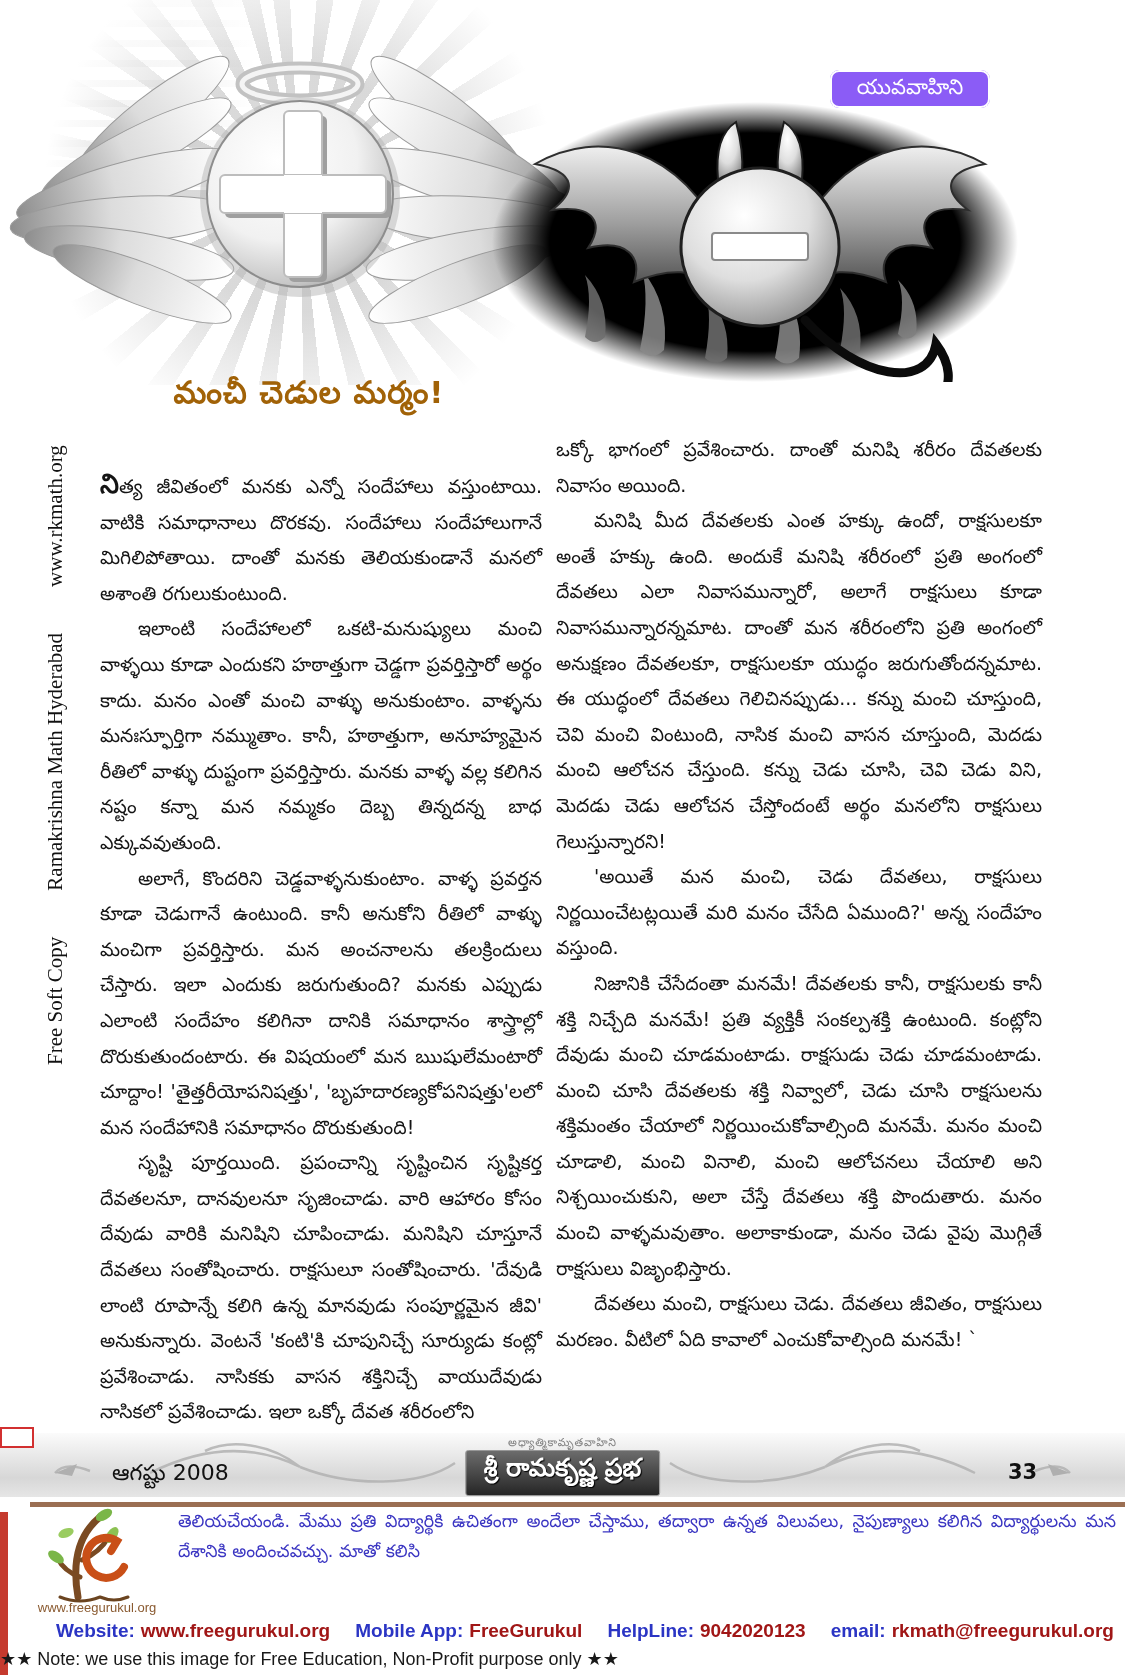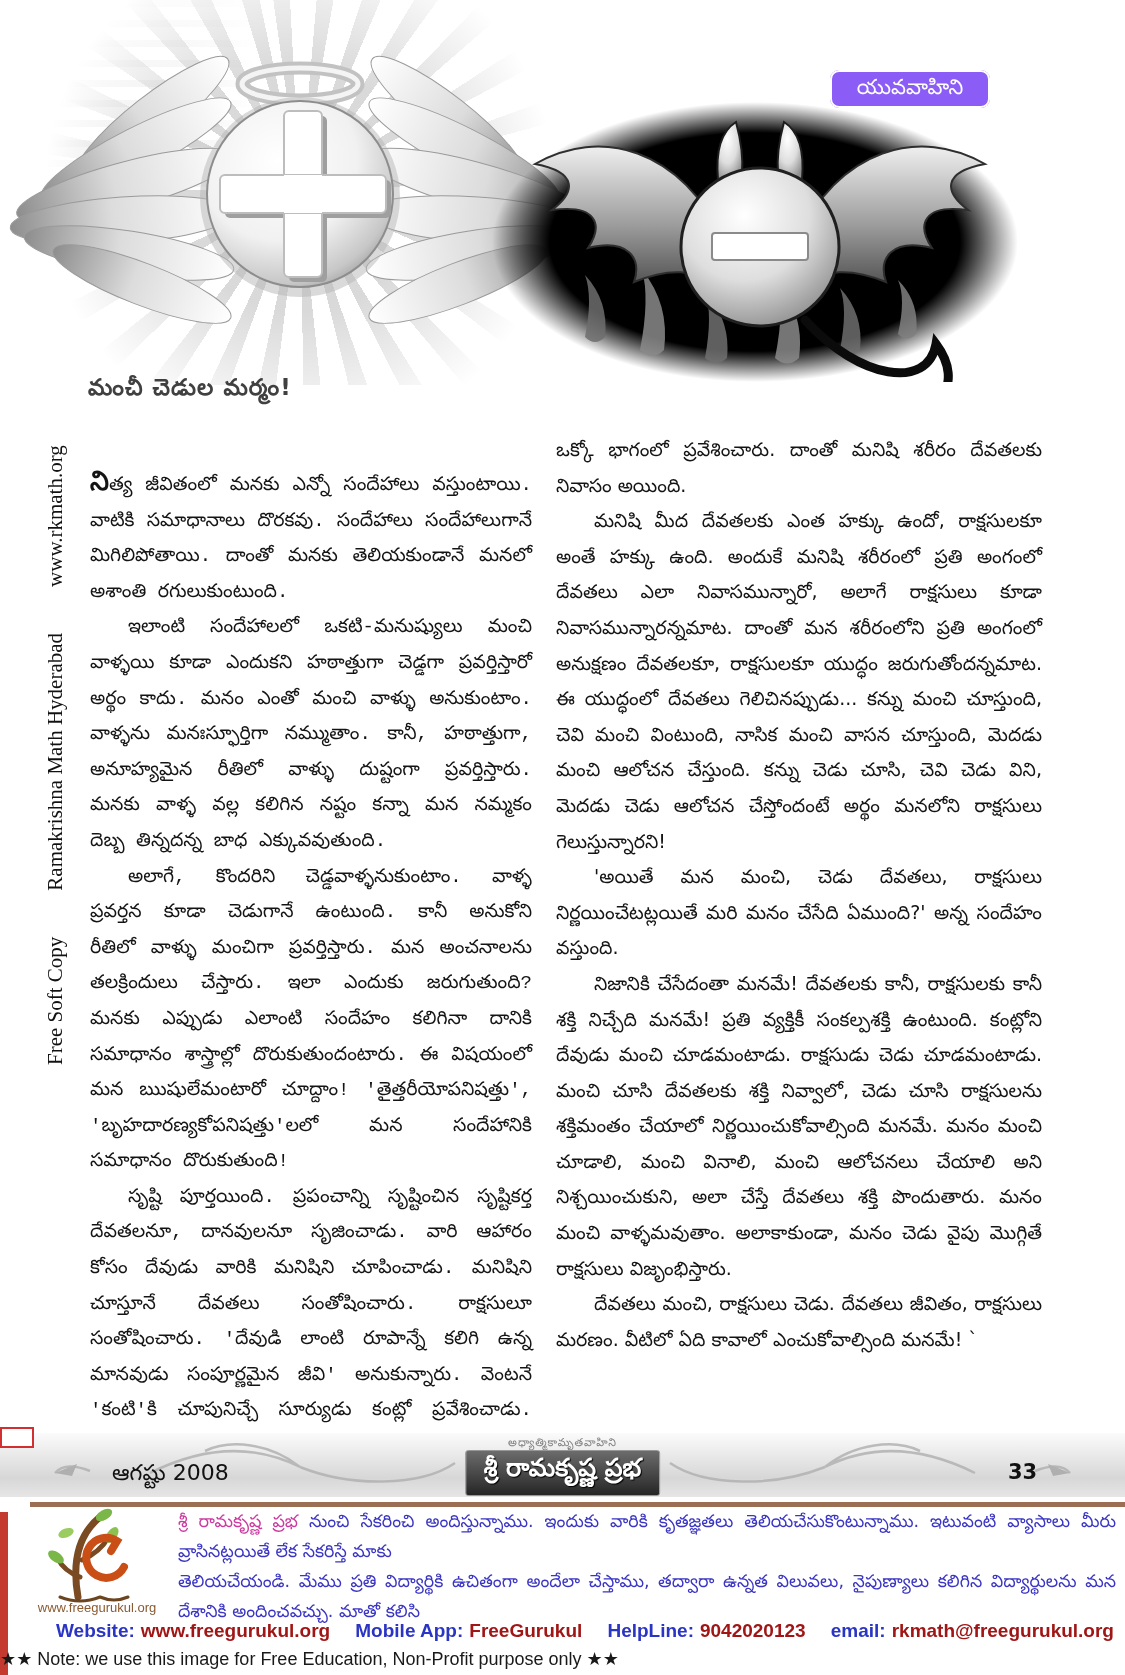--- a/index.html
+++ b/index.html
@@ -25,26 +25,26 @@
          color:#fff;font-size:21px;box-shadow:0 0 0 2px #ffffff inset;}
 
   
   .side-rotate{position:absolute;left:40px;top:1065px;width:680px;height:30px;
          transform:rotate(-90deg);transform-origin:0 0;
          font-family:"Liberation Serif","DejaVu Serif",serif;font-size:21px;color:#111;
          display:flex;align-items:center;}
   .side-rotate span{margin-right:46px;white-space:nowrap;}
 
   
-  .title{position:absolute;left:88px;top:374px;width:442px;
-         font-size:23px;font-weight:bold;color:#404040;letter-spacing:1px;}
+  .title{position:absolute;left:88px;top:374px;width:442px;text-align:center;
+         font-size:31px;font-weight:bold;color:#a16207;letter-spacing:1px;}
   .author{position:absolute;left:88px;top:428px;width:436px;text-align:right;
          font-size:21px;color:#1c1c1c;}
   .col{position:absolute;font-size:19px;line-height:35.6px;text-align:justify;color:#141414;}
-  .col-left{left:90px;top:466px;width:442px;font-family:Liberation Mono, monospace;}
+  .col-left{left:100px;top:466px;width:442px;}
   .col-right{left:556px;top:432px;width:486px;}
   .col p{margin:0;text-indent:2em;}
   .col p.cont{text-indent:0;}
   .lead{font-size:27px;font-weight:bold;}
 
   
   .band{position:absolute;left:0;top:1433px;width:1125px;height:64px;
         background:linear-gradient(#fbfbfb,#d7d7d7 70%,#e6e6e6);}
   .band-swirls{position:absolute;left:0;top:1433px;width:1125px;height:64px;opacity:.85;}
   .issue-date{position:absolute;left:112px;top:1460px;font-size:22px;color:#111;}
@@ -247,21 +247,20 @@
       <ellipse cx="92" cy="30" rx="9" ry="5" transform="rotate(-55 92 30)" fill="#8cc152"></ellipse>
       <ellipse cx="36" cy="52" rx="9" ry="5" transform="rotate(35 36 52)" fill="#7ab648"></ellipse>
       <ellipse cx="46" cy="28" rx="8" ry="4.5" transform="rotate(-20 46 28)" fill="#9acc60"></ellipse>
       <path d="M104,62 a20,20 0 1 1 -7,-26 l-6,10" fill="none" stroke="#c94f17" stroke-width="8" stroke-linecap="round"></path>
       <path d="M40,92 q20,8 40,0 q14,6 28,0" fill="none" stroke="#6b4420" stroke-width="3" stroke-linecap="round"></path>
     </g>
   </svg>
   <div class="fg-url">www.freegurukul.org</div>
 
   <div class="promo">
-    <div><span class="hl-pink">శ్రీ రామకృష్ణ ప్రభ</span><span> నుంచి సేకరించి అందిస్తున్నాము. ఇందుకు వారికి కృతజ్ఞతలు తెలియచేసుకొంటున్నాము.  ఇటువంటి వ్యాసాలు మీరు వ్రాసినట్లయితే లేక సేకరిస్తే మాకు</span></div>
     <div>తెలియచేయండి. మేము ప్రతి విద్యార్థికి ఉచితంగా అందేలా చేస్తాము, తద్వారా ఉన్నత విలువలు, నైపుణ్యాలు కలిగిన విద్యార్థులను మన దేశానికి అందించవచ్చు. మాతో కలిసి</div>
 
   </div>
 
   <div class="contacts">
     <span><span class="label">Website:</span><span class="value">www.freegurukul.org</span></span>
     <span><span class="label">Mobile App:</span><span class="value">FreeGurukul</span></span>
     <span><span class="label">HelpLine:</span><span class="value">9042020123</span></span>
     <span><span class="label">email:</span><span class="value">rkmath@freegurukul.org</span></span>
   </div>

